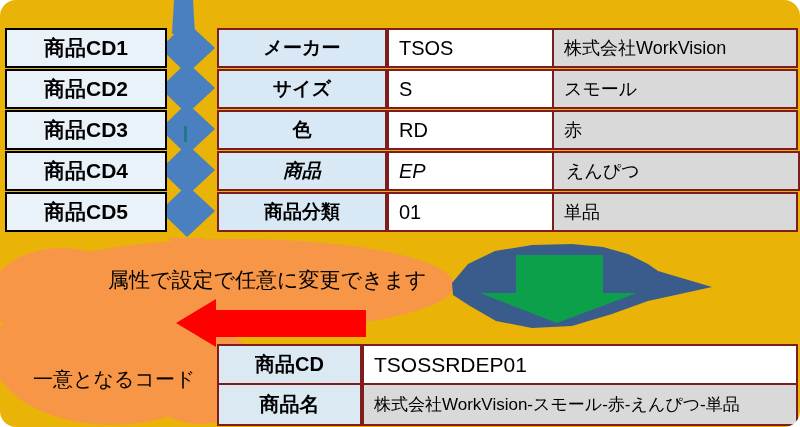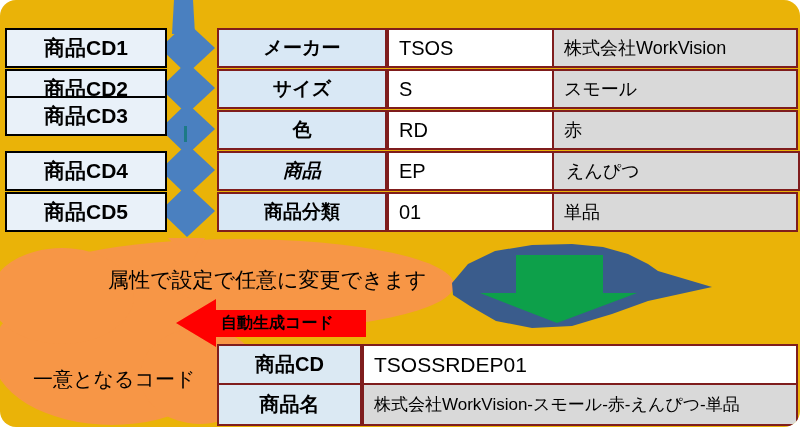--- a/index.html
+++ b/index.html
@@ -43,21 +43,21 @@
     <polygon points="12,211 39,185 67,211 39,237" fill="#4A80C0"></polygon>
   </svg>
   <div class="abs teal-mark"></div>
 
   <div class="abs code-box" style="top:28px;">
       <span>商品CD1</span>
     </div>
   <div class="abs code-box" style="top:69px;">
       <span>商品CD2</span>
     </div>
-  <div class="abs code-box" style="top:96px;">
+  <div class="abs code-box" style="top:110px;">
       <span>商品CD3</span>
     </div>
   <div class="abs code-box" style="top:151px;">
       <span>商品CD4</span>
     </div>
   <div class="abs code-box" style="top:192px;">
       <span>商品CD5</span>
     </div>
 
   <div>
@@ -88,21 +88,21 @@
     <div class="abs cell val-cell" style="top:110px;">
         <span>RD</span>
       </div>
     <div class="abs cell desc-cell" style="top:110px;">
         <span>赤</span>
       </div>
 
     <div class="abs cell lbl-cell" style="top:151px;font-style:italic;">
         <span>商品</span>
       </div>
-    <div class="abs cell val-cell" style="top:151px;">
+    <div class="abs cell val-cell" style="top:151px;font-style:italic;">
         <span>EP</span>
       </div>
     <div class="abs cell desc-cell" style="top:151px;padding-left:12px;">
         <span>えんぴつ</span>
       </div>
 
     <div class="abs cell lbl-cell" style="top:192px;">
         <span>商品分類</span>
       </div>
     <div class="abs cell val-cell" style="top:192px;">
@@ -121,21 +121,20 @@
       <ellipse cx="200" cy="140" rx="60" ry="48"></ellipse>
       <polygon points="168,2 205,2 192,26"></polygon>
     </g>
   </svg>
   <div class="abs bubble-text" style="left:33px;top:366px;font-size:20px;">一意となるコード</div>
   <div class="abs bubble-text" style="left:108px;top:266px;font-size:21px;">属性で設定で任意に変更できます</div>
 
   <svg class="abs shape" style="left:170px;top:296px;z-index:3;" width="200" height="52" viewBox="0 0 200 52">
     <polygon points="6,27 46,3 46,14 196,14 196,41 46,41 46,51" fill="#FF0000"></polygon>
   </svg>
-  <div class="abs red-arrow-label" style="left:221px;top:313px;">自動生成コード</div>
 
   <svg class="abs shape" style="left:440px;top:238px;z-index:3;" width="290" height="96" viewBox="0 0 290 96">
     <polygon points="12,45 28,26 55,13 92,7 132,6 163,9 188,16 208,26 218,33 272,49 208,63 172,76 132,88 92,90 56,83 30,68 13,57" fill="#3A5C8C"></polygon>
     <polygon points="76,17 163,17 163,55 197,55 117,85 40,55 76,55" fill="#0DA04A"></polygon>
   </svg>
 
   <div>
     <div class="abs cell r-lbl" style="top:344px;height:37px;">
         <span>商品CD</span>
       </div>

